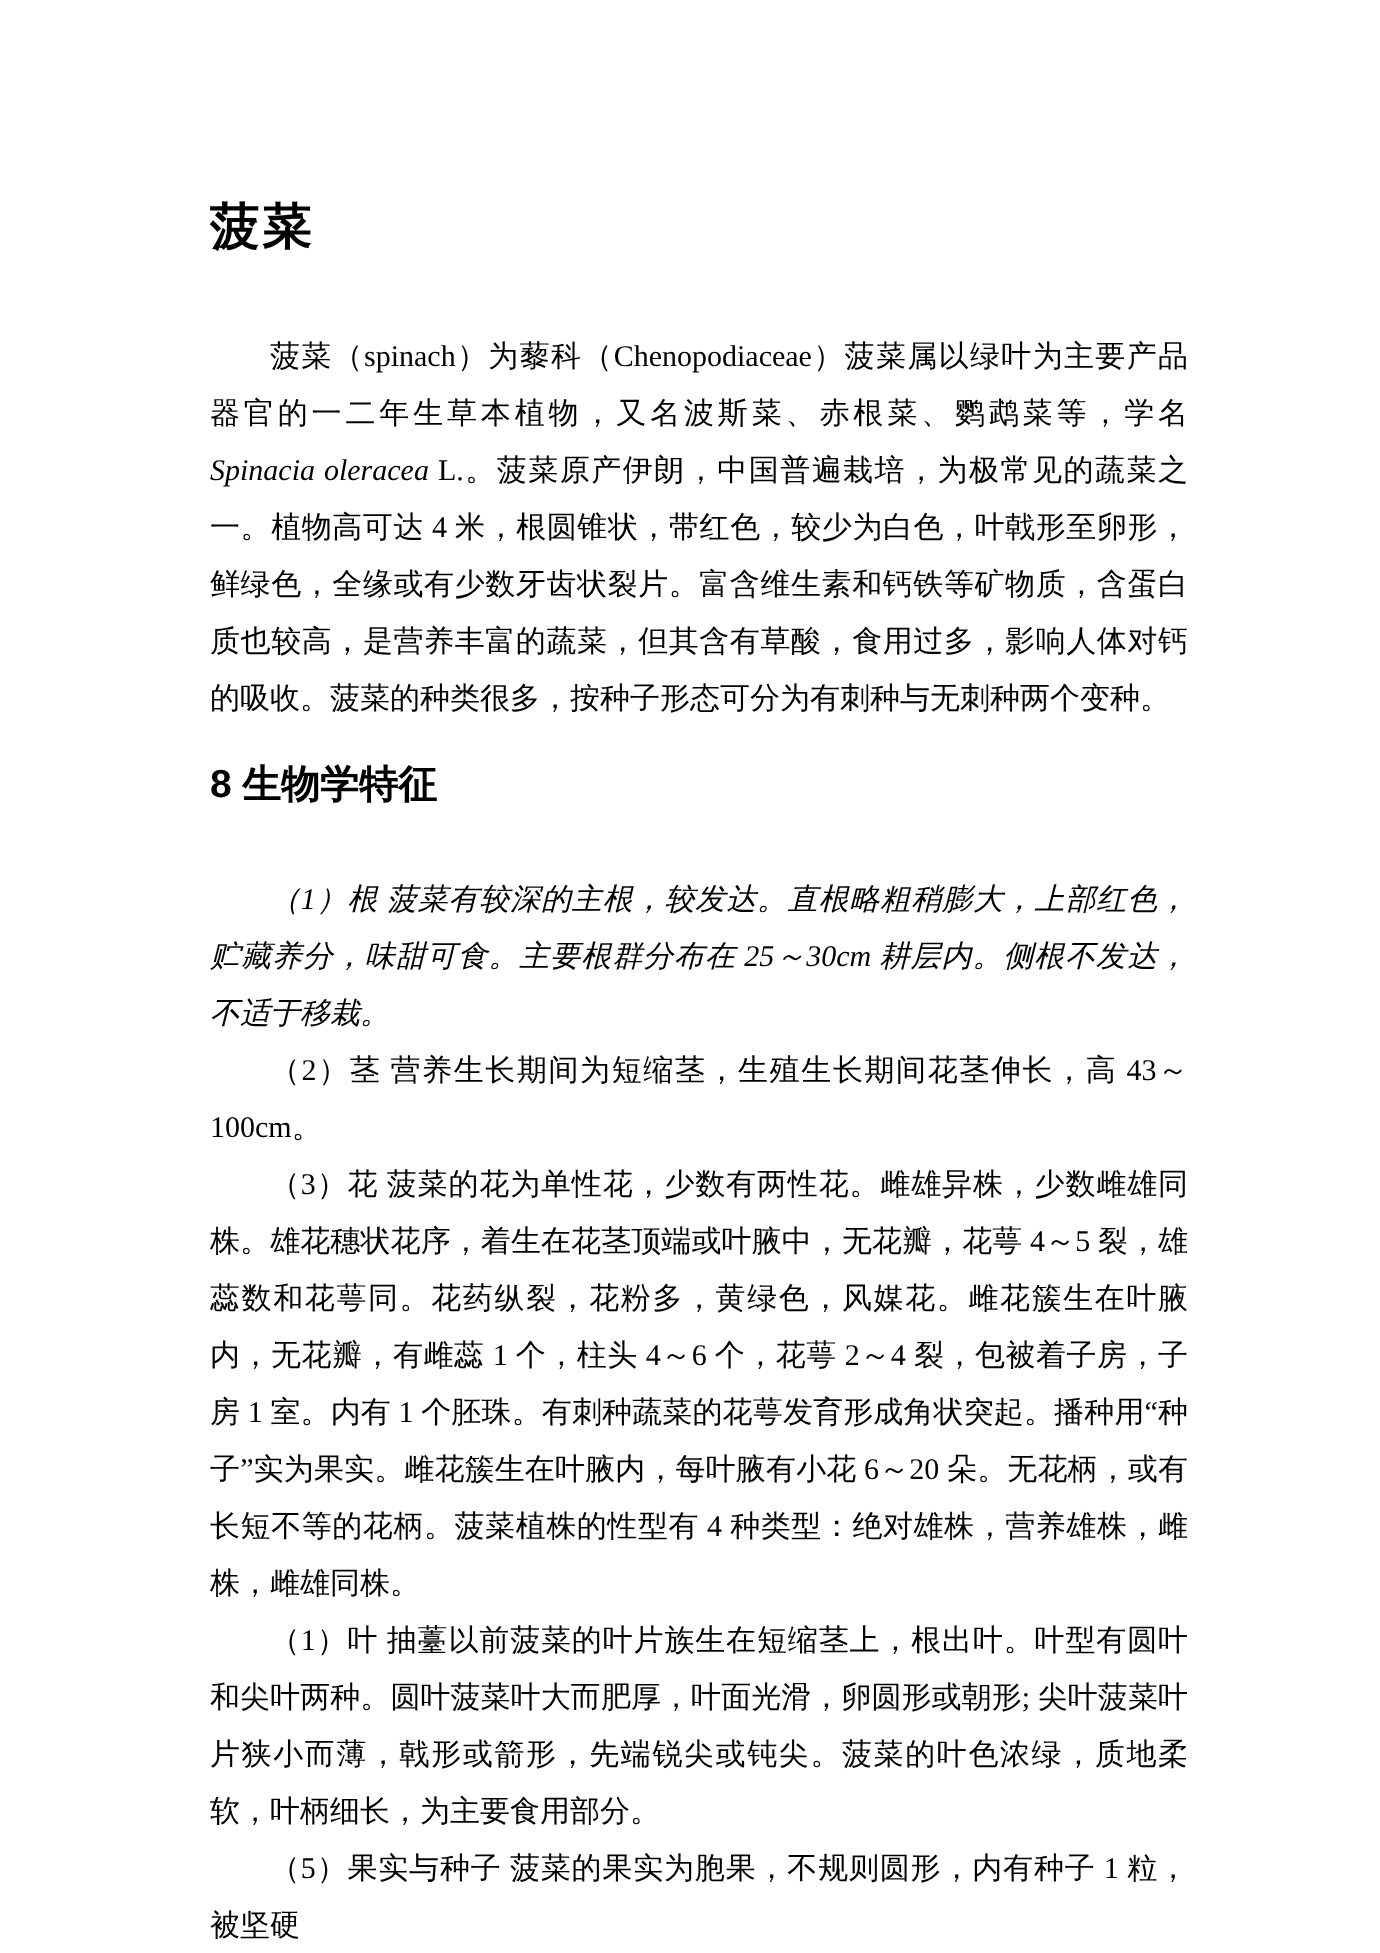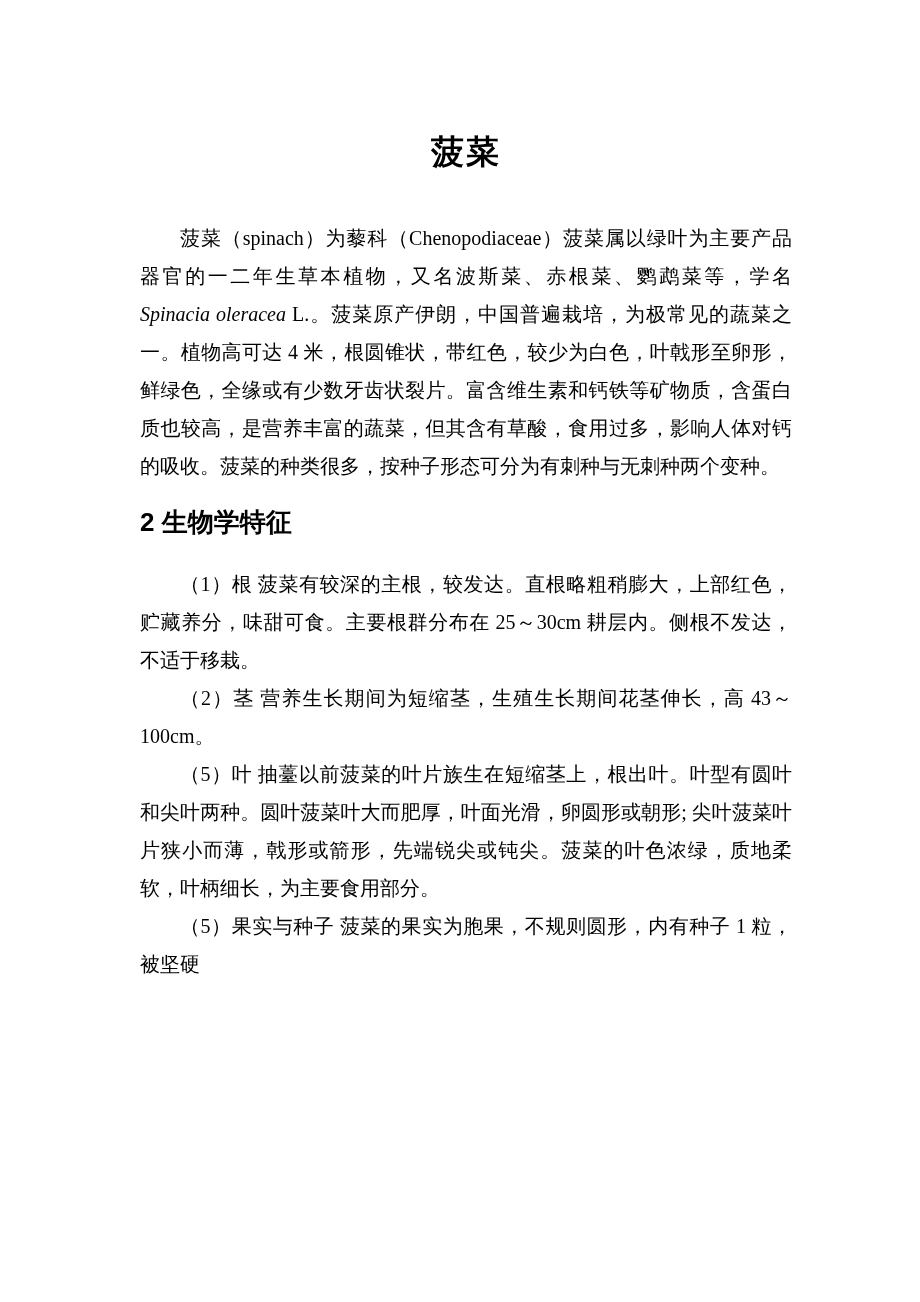--- a/index.html
+++ b/index.html
@@ -17,21 +17,20 @@
     padding: 130px 128px 0 140px;
     overflow: hidden;
     color: #000000;
     font-family: "Liberation Serif", "DejaVu Serif", serif;
   }
   .doc-title {
     margin: 0;
     font-size: 33px;
     line-height: 44px;
     font-weight: bold;
-    text-align: center;
     letter-spacing: 2px;
   }
   .body-par {
     margin: 0;
     font-size: 20px;
     line-height: 38px;
     text-align: justify;
     text-justify: inter-ideograph;
     text-indent: 2em;
   }
@@ -46,36 +45,37 @@
     line-height: 34px;
     font-weight: bold;
   }
   .h2 {
     margin: 34px 0 0 0;
     font-family: "Liberation Sans", "DejaVu Sans", sans-serif;
     font-size: 24px;
     line-height: 32px;
     font-weight: bold;
   }
-  .first-body { margin-top: 26px; }
+  .first-body { margin-top: 42px; font-style: italic; }
 </style>
 </head>
 <body>
 
 <div class="page">
 
   <h1 class="doc-title">菠菜</h1>
 
   <p class="body-par intro"><span>菠菜（spinach）为藜科（Chenopodiaceae）菠菜属以绿叶为主要产品器官的一二年生草本植物，又名波斯菜、赤根菜、鹦鹉菜等，学名 </span><span class="italic">Spinacia oleracea</span><span> L.。菠菜原产伊朗，中国普遍栽培，为极常见的蔬菜之一。植物高可达 4 米，根圆锥状，带红色，较少为白色，叶戟形至卵形，鲜绿色，全缘或有少数牙齿状裂片。富含维生素和钙铁等矿物质，含蛋白质也较高，是营养丰富的蔬菜，但其含有草酸，食用过多，影响人体对钙的吸收。菠菜的种类很多，按种子形态可分为有刺种与无刺种两个变种。</span></p>
 
-  <h2 class="h1">2 生物学特征</h2>
+  <h2 class="h1">8 生物学特征</h2>
 
 
   <p class="body-par first-body">（1）根 菠菜有较深的主根，较发达。直根略粗稍膨大，上部红色，贮藏养分，味甜可食。主要根群分布在 25～30cm 耕层内。侧根不发达，不适于移栽。</p>
 
   <p class="body-par">（2）茎 营养生长期间为短缩茎，生殖生长期间花茎伸长，高 43～100cm。</p>
 
+  <p class="body-par">（3）花 菠菜的花为单性花，少数有两性花。雌雄异株，少数雌雄同株。雄花穗状花序，着生在花茎顶端或叶腋中，无花瓣，花萼 4～5 裂，雄蕊数和花萼同。花药纵裂，花粉多，黄绿色，风媒花。雌花簇生在叶腋内，无花瓣，有雌蕊 1 个，柱头 4～6 个，花萼 2～4 裂，包被着子房，子房 1 室。内有 1 个胚珠。有刺种蔬菜的花萼发育形成角状突起。播种用“种子”实为果实。雌花簇生在叶腋内，每叶腋有小花 6～20 朵。无花柄，或有长短不等的花柄。菠菜植株的性型有 4 种类型：绝对雄株，营养雄株，雌株，雌雄同株。</p>
 
-  <p class="body-par">（5）叶 抽薹以前菠菜的叶片族生在短缩茎上，根出叶。叶型有圆叶和尖叶两种。圆叶菠菜叶大而肥厚，叶面光滑，卵圆形或朝形; 尖叶菠菜叶片狭小而薄，戟形或箭形，先端锐尖或钝尖。菠菜的叶色浓绿，质地柔软，叶柄细长，为主要食用部分。</p>
+  <p class="body-par">（1）叶 抽薹以前菠菜的叶片族生在短缩茎上，根出叶。叶型有圆叶和尖叶两种。圆叶菠菜叶大而肥厚，叶面光滑，卵圆形或朝形; 尖叶菠菜叶片狭小而薄，戟形或箭形，先端锐尖或钝尖。菠菜的叶色浓绿，质地柔软，叶柄细长，为主要食用部分。</p>
 
   <p class="body-par">（5）果实与种子 菠菜的果实为胞果，不规则圆形，内有种子 1 粒，被坚硬</p>
 
 </div>
 
 </body></html>

